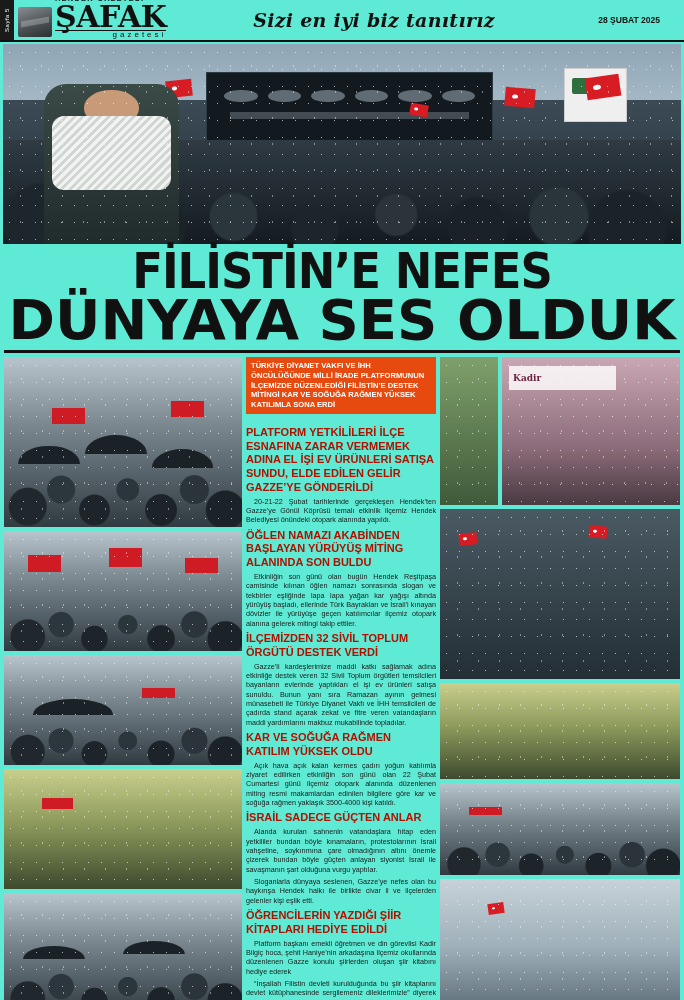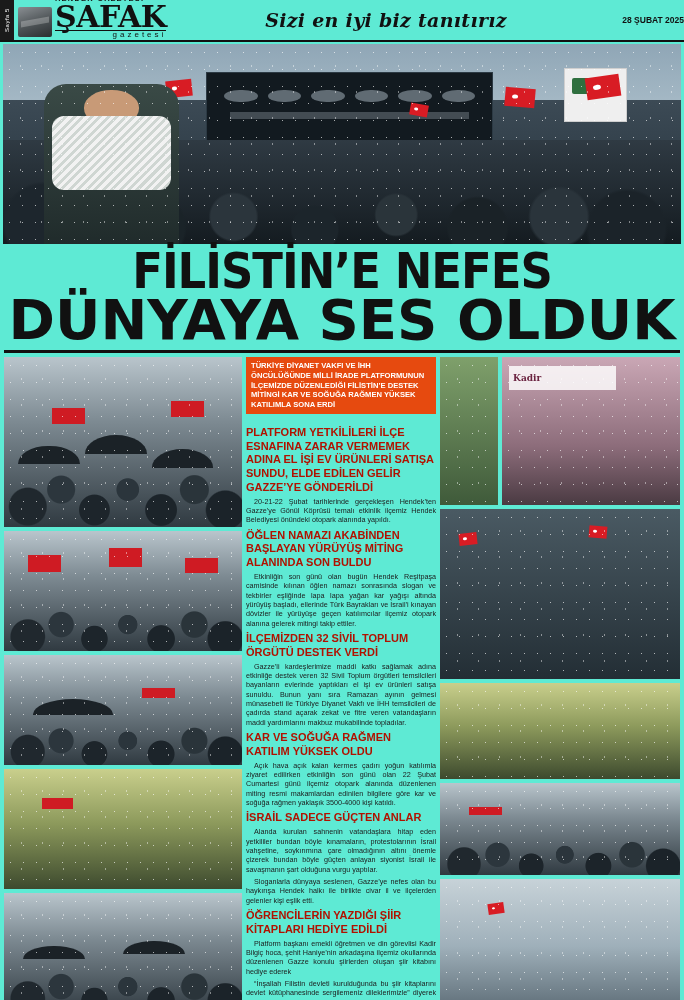--- a/index.html
+++ b/index.html
@@ -105,21 +105,21 @@
     font-family: "DejaVu Serif", serif;
     font-style: italic;
     font-weight: bold;
     font-size: 19px;
     color: #111;
     letter-spacing: .3px;
   }
   .masthead-date {
     flex: 0 0 110px;
     text-align: right;
-    padding-right: 0;
+    padding-right: 24px;
     font-size: 8.5px;
     font-weight: bold;
     color: #111;
   }
 
   
   .hero {
     position: relative;
     height: 200px;
     margin: 2px 3px 0 3px;

